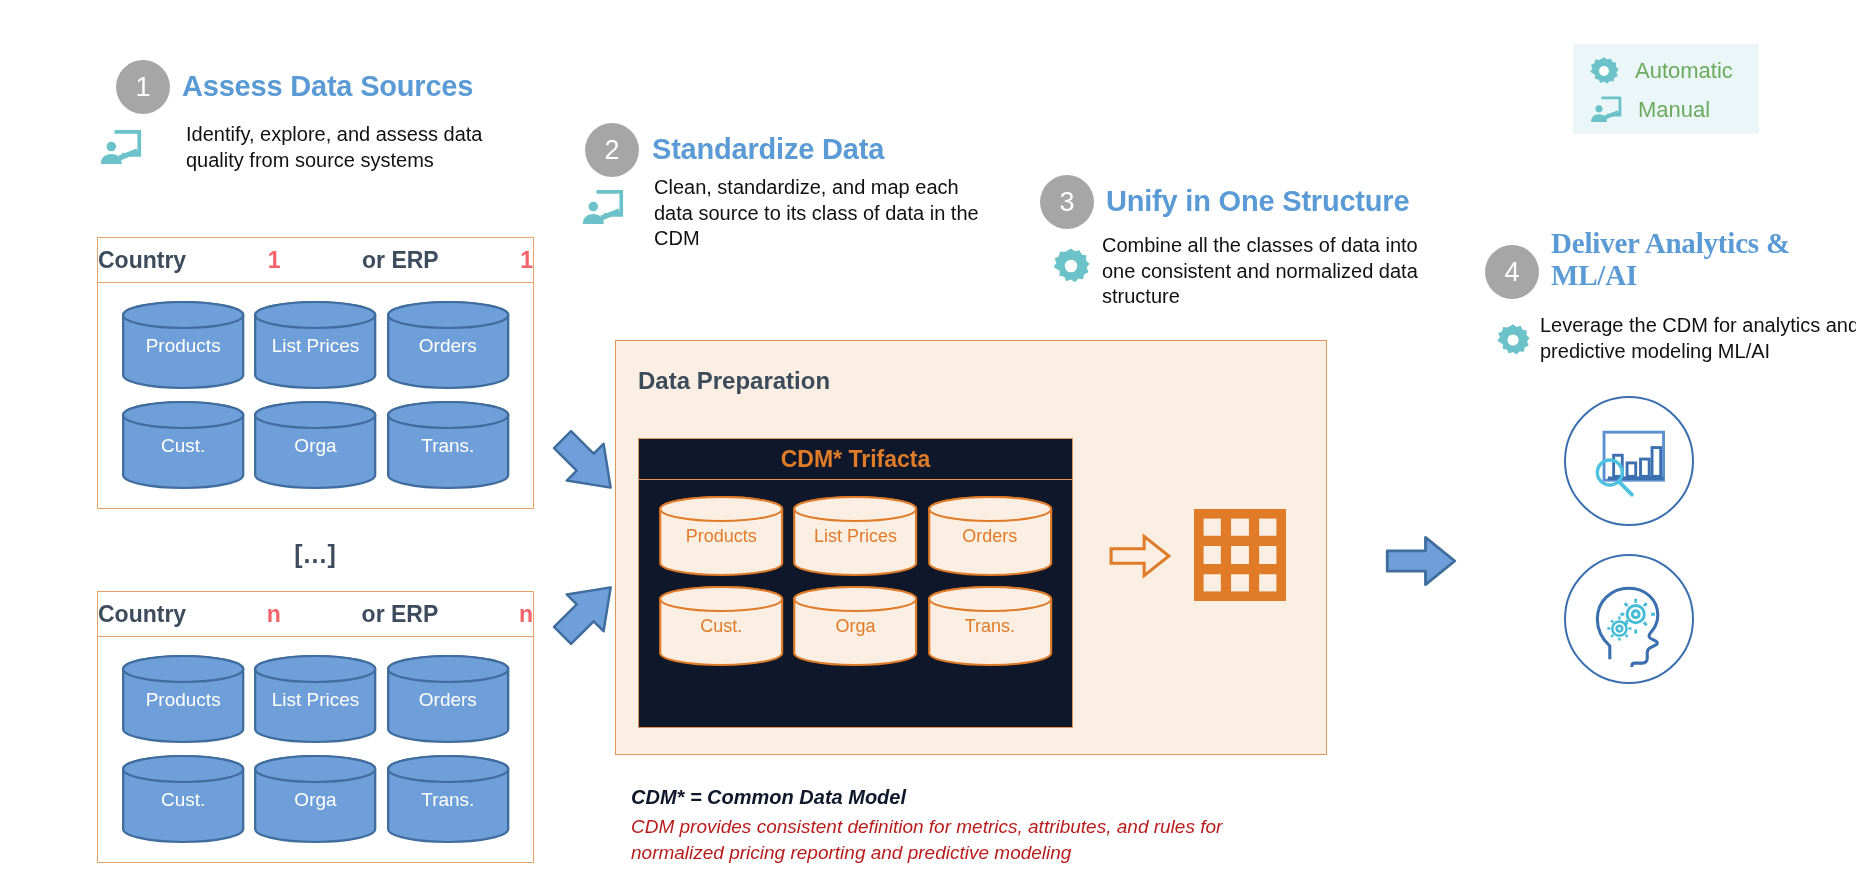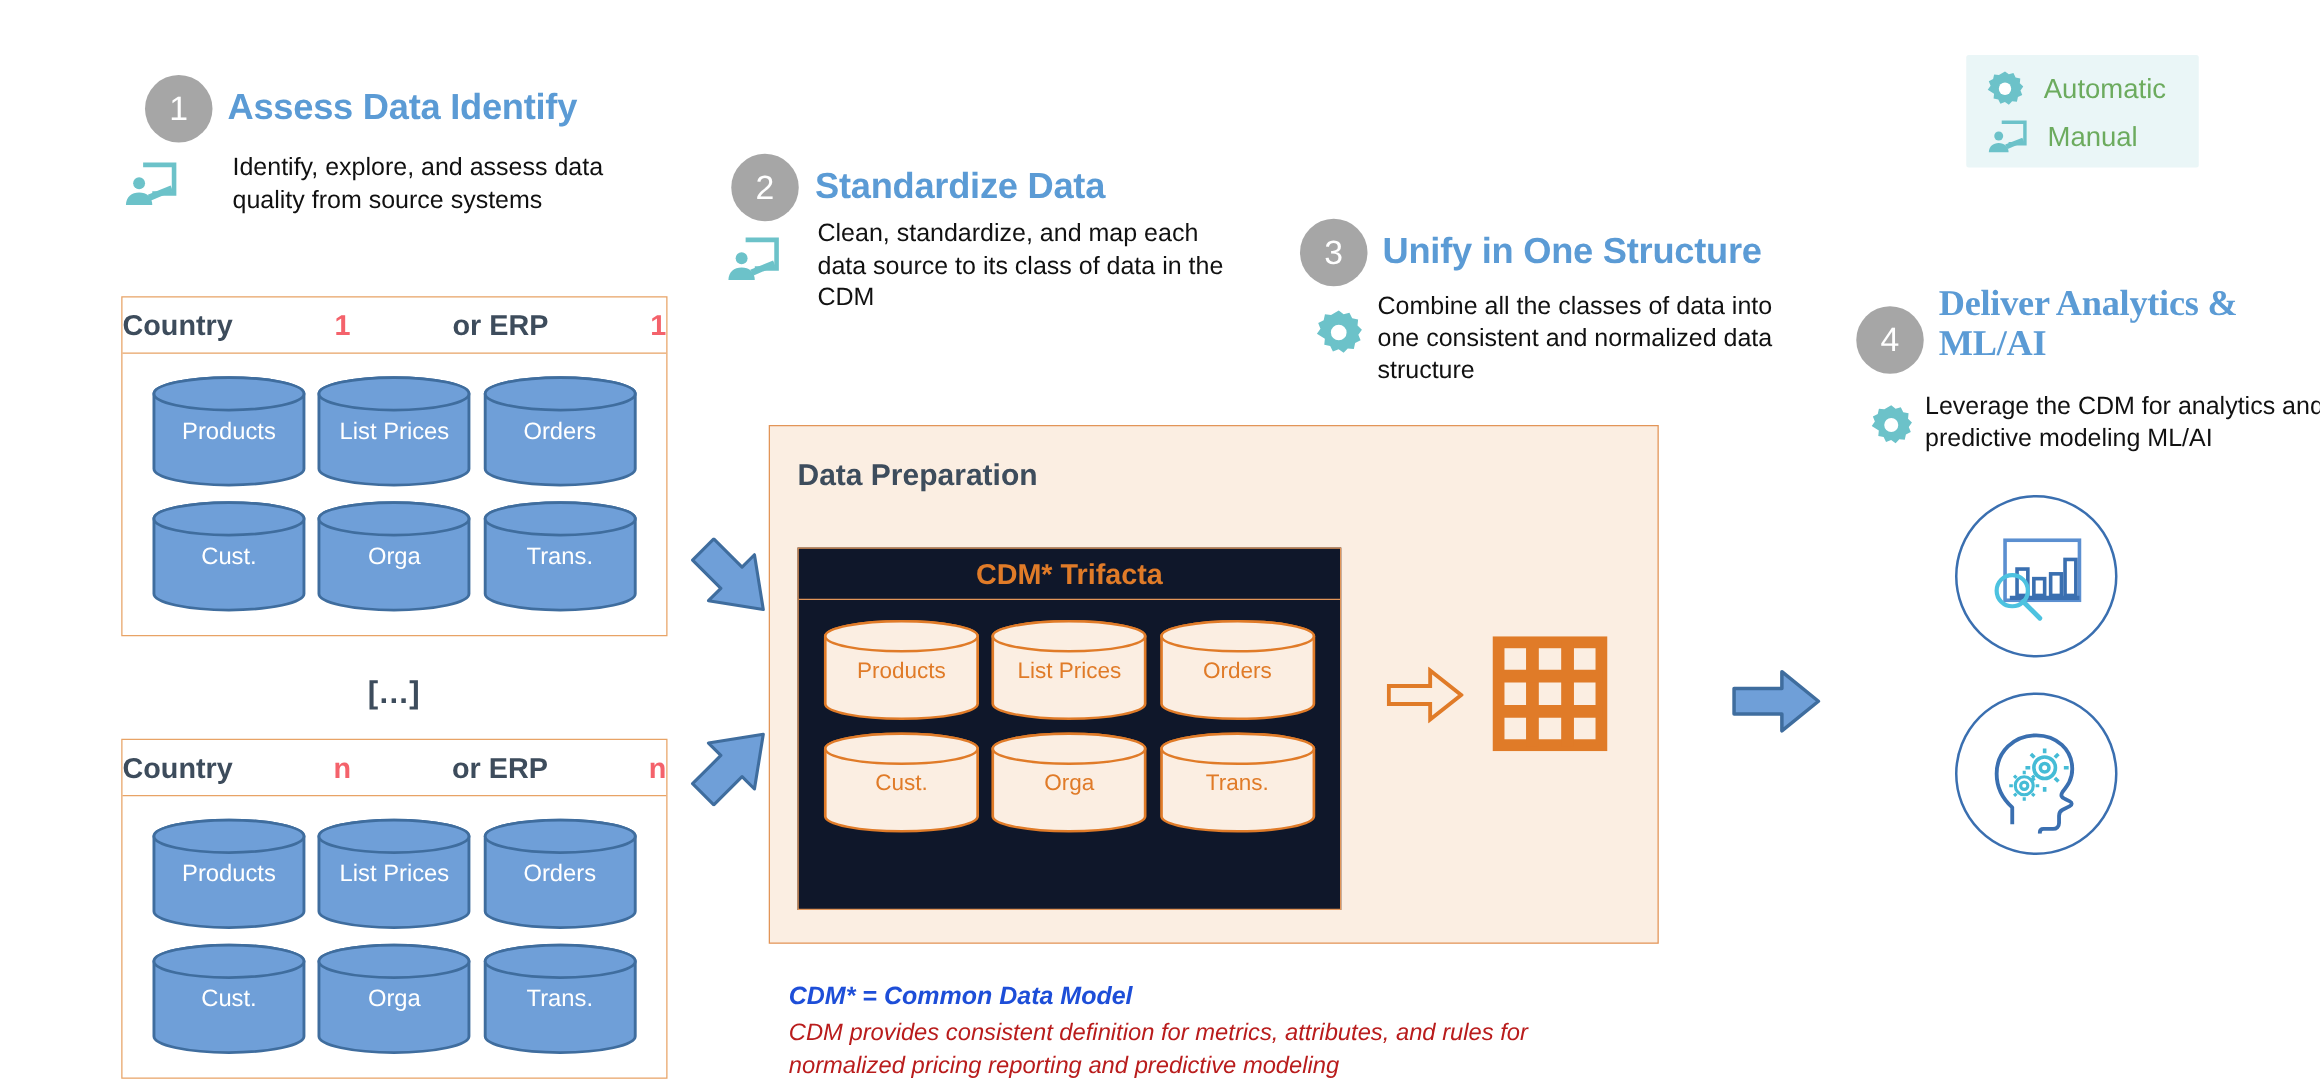--- a/index.html
+++ b/index.html
@@ -83,21 +83,21 @@
     border-bottom:1.6px solid #e29558;height:40px;
     display:flex;align-items:center;justify-content:center;
     font-size:23px;font-weight:bold;color:#e07b28;
   }
   #cdm-grid{
     display:grid;grid-template-columns:repeat(3,1fr);
     gap:6px 6px;padding:14px 18px 16px 18px;
   }
 
   
-  .fn-bold{font-size:20px;font-weight:bold;font-style:italic;color:#1d4ed8;}
+  .fn-bold{font-size:20px;font-weight:bold;font-style:italic;color:#0f172a;}
   .fn-sub{font-size:19px;font-style:italic;color:#b91c1c;line-height:1.35;}
 
   
   .res-circle{
     width:130px;height:130px;border-radius:50%;
     border:2.4px solid #3a6fb0;box-sizing:border-box;
     display:flex;align-items:center;justify-content:center;background:#fff;
   }
 </style>
 </head>
@@ -174,21 +174,21 @@
       </svg>
     <span class="legend-label">Manual</span>
   </div>
 </div>
 
 <div class="abs" style="left:116px;top:60px;">
   <div class="step-num">
       <span>1</span>
     </div>
 </div>
-<div class="abs step-title" style="left:182px;top:70px;width:330px;">Assess Data Identify</div>
+<div class="abs step-title" style="left:182px;top:70px;width:330px;">Assess Data Sources</div>
 <svg class="abs ico teal" style="left:98px;top:128px;" width="44" height="39">
     <use href="#sym-presenter"></use>
   </svg>
 <div class="abs step-desc" style="left:186px;top:122px;width:300px;">Identify, explore, and assess data quality from source systems</div>
 
 <div class="abs" style="left:585px;top:123px;">
   <div class="step-num">
       <span>2</span>
     </div>
 </div>

